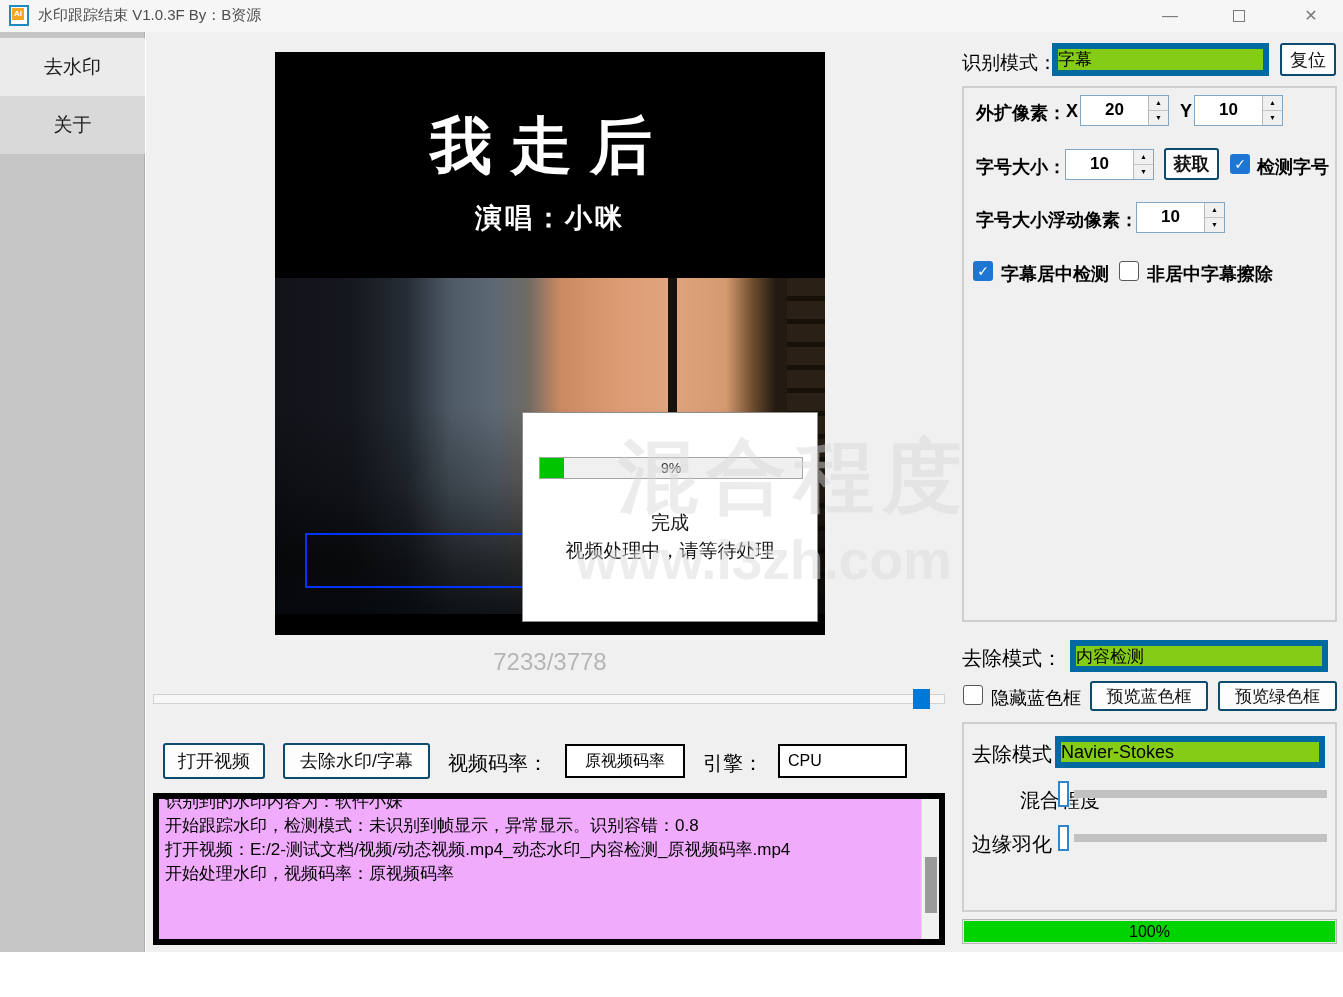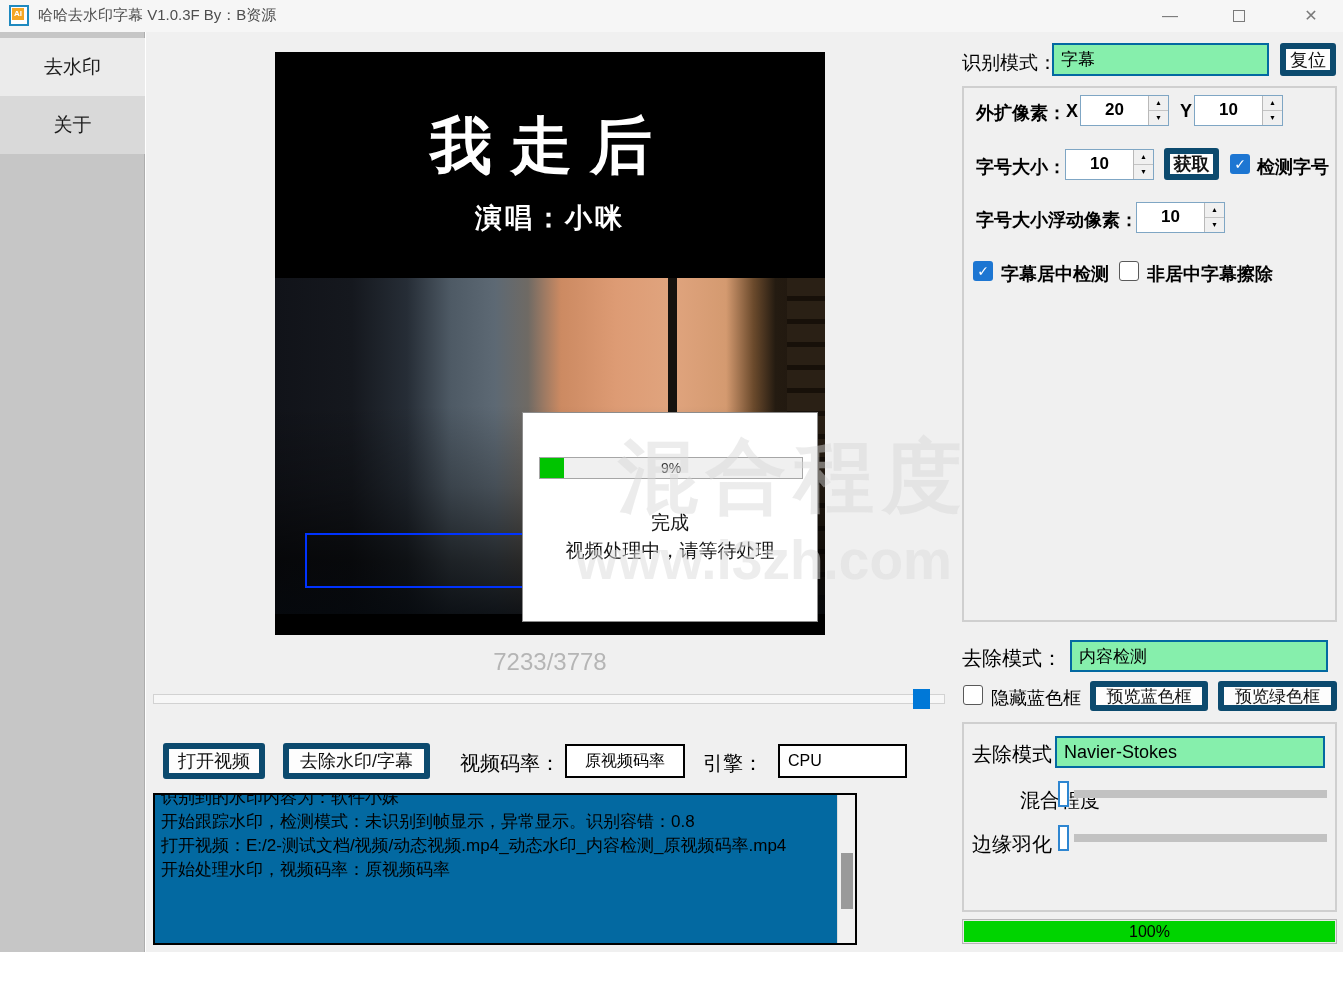--- a/index.html
+++ b/index.html
@@ -53,34 +53,34 @@
   .wm { z-index:9; pointer-events:none; font-weight:bold; }
   .wm-big { left:618px; top:424px; font-size:80px; letter-spacing:8px; color:rgba(216,216,216,0.48); }
   .wm-url { left:575px; top:528px; font-size:55px; color:rgba(219,219,219,0.5); }
 
   
   .frame-counter { left:275px; top:648px; width:550px; text-align:center; font-size:24px; color:#b5b5b5; }
   .seek { left:153px; top:694px; width:792px; height:10px; background:#f7f7f7; border:1px solid #d2d2d2; }
   .seek-handle { position:absolute; left:759px; top:-6px; width:17px; height:20px; background:#0078d7; }
 
   
-  .btn { background:#fdfdfd; border:6px solid #0c4a6e; border-radius:3px; text-align:center; font-size:18px; color:#111;
+  .btn { background:#fdfdfd; border:2px solid #0c4a6e; border-radius:3px; text-align:center; font-size:18px; color:#111;
          display:flex; align-items:center; justify-content:center; }
   .blackbox { background:#ffffff; border:2px solid #000; font-size:16px; color:#000; display:flex; align-items:center; }
   .tb-label { font-size:20px; color:#000; }
 
   
-  .log { left:153px; top:793px; width:704px; height:152px; background:#0369a1; border:2px solid #000000; overflow:hidden; }
+  .log { left:153px; top:793px; width:792px; height:152px; background:#f0abfc; border:6px solid #000000; overflow:hidden; }
   .log-inner { position:absolute; left:6px; top:-9px; width:750px; font-size:17px; line-height:24px; color:#000; white-space:nowrap; }
   .log-scroll { position:absolute; right:0; top:0; width:18px; height:100%; background:#f1f1f1; border-left:1px solid #dcdcdc; }
   .log-thumb { position:absolute; left:3px; top:58px; width:12px; height:56px; background:#9a9a9a; }
 
   
   .rp-label { font-size:19px; color:#000; }
-  .blackfield { background:#86efac; border:2px solid #0369a1; font-size:17px; color:#000; display:flex; align-items:center; padding-left:7px; }
+  .blackfield { background:#84cc16; border:6px solid #0369a1; font-size:17px; color:#000; display:flex; align-items:center; }
   .groupbox { border:2px solid #cfcfcf; }
   .spin { background:#fff; border:1px solid #7fa6c4; display:flex; }
   .spin .val { flex:1; text-align:center; font-size:17px; line-height:28px; color:#000; }
   .spin .btns { width:20px; border-left:1px solid #b9b9b9; display:flex; flex-direction:column; }
   .spin .sb { flex:1; background:#f0f0f0; font-size:7px; line-height:13px; text-align:center; color:#000; }
   .spin .sb.up { border-bottom:1px solid #c4c4c4; }
   .checkbox { width:20px; height:20px; border-radius:3px; }
   .checkbox.checked { background:#1d76d2; color:#fff; text-align:center; line-height:20px; font-size:14px; }
   .checkbox.unchecked { background:#fff; border:1px solid #595959; }
   .cb-label { font-size:18px; color:#000; }
@@ -92,21 +92,21 @@
 </style>
 </head>
 <body>
 
 <div id="window">
 
   <div class="abs titlebar">
     <div class="abs app-icon">
       <span class="badge">AI</span>
     </div>
-    <div class="abs app-title">哈哈去水印字幕 V1.0.3F  By：B资源</div>
+    <div class="abs app-title">水印跟踪结束 V1.0.3F  By：B资源</div>
     <div class="abs winbtn" style="left:1155px;">—</div>
     <div class="abs winbtn" style="left:1224px;">
         <span class="maxglyph"></span>
       </div>
     <div class="abs winbtn" style="left:1296px;">✕</div>
   </div>
 
   <div class="abs sidebar">
     <div class="side-item active" style="margin-top:6px;">去水印</div>
     <div class="side-item idle">关于</div>
@@ -138,21 +138,21 @@
   <div class="abs wm wm-big">混合程度</div>
   <div class="abs wm wm-url">www.i3zh.com</div>
 
   <div class="abs frame-counter">7233/3778</div>
   <div class="abs seek">
     <div class="seek-handle"></div>
   </div>
 
   <div class="abs btn" style="left:163px; top:743px; width:102px; height:36px;">打开视频</div>
   <div class="abs btn" style="left:283px; top:743px; width:147px; height:36px;">去除水印/字幕</div>
-  <div class="abs tb-label" style="left:448px; top:750px;margin-left:12px;">视频码率：</div>
+  <div class="abs tb-label" style="left:448px; top:750px;">视频码率：</div>
   <div class="abs blackbox" style="left:565px; top:744px; width:120px; height:34px; justify-content:center;">原视频码率</div>
   <div class="abs tb-label" style="left:703px; top:750px;">引擎：</div>
   <div class="abs blackbox" style="left:778px; top:744px; width:129px; height:34px; padding-left:8px;">CPU</div>
 
   <div class="abs log">
     <div class="log-inner">
       <div>识别到的水印内容为：软件小妹</div>
       <div>开始跟踪水印，检测模式：未识别到帧显示，异常显示。识别容错：0.8</div>
       <div>打开视频：E:/2-测试文档/视频/动态视频.mp4_动态水印_内容检测_原视频码率.mp4</div>
       <div>开始处理水印，视频码率：原视频码率</div>

